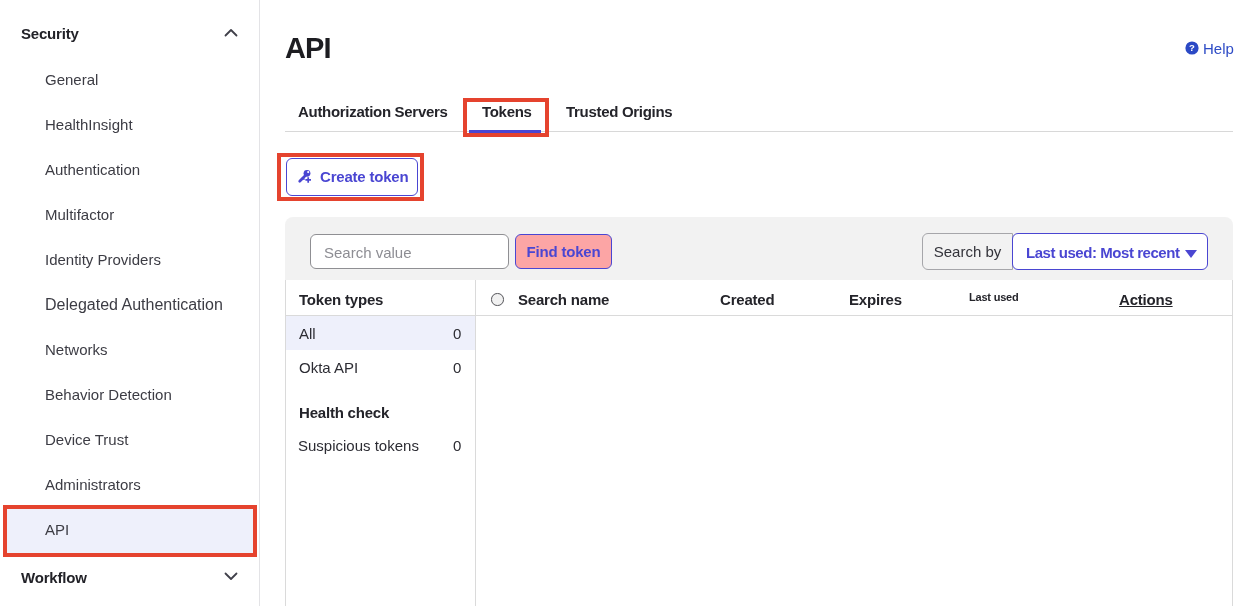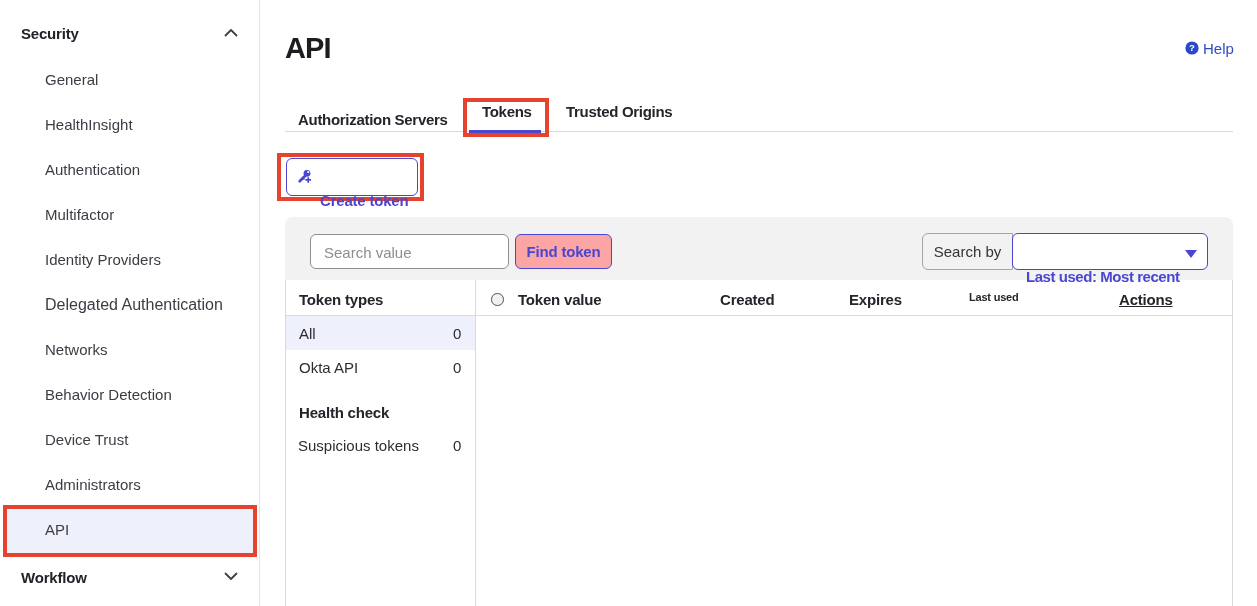--- a/index.html
+++ b/index.html
@@ -1,20 +1,20 @@
 <!DOCTYPE html>
 <html><head>
 <meta charset="utf-8">
 <style>
   * { margin:0; padding:0; box-sizing:border-box; }
   html,body { width:1257px; height:606px; background:#fff; overflow:hidden; }
   body { font-family:"Liberation Sans", sans-serif; position:relative; color:#1f1f25; }
   .abs { position:absolute; }
   .b { font-weight:700; }
-  .blue { color:#4a46d2;margin-top:24px; }
+  .blue { color:#4a46d2; }
 </style>
 </head>
 <body>
 
 <div class="abs" style="left:0;top:0;width:260px;height:606px;border-right:1px solid #e3e3e6;background:#fff;"></div>
 
 <div class="abs b" style="left:21px;top:25px;font-size:15px;letter-spacing:-0.2px;color:#222228;">Security</div>
 <svg class="abs" style="left:224px;top:28px;" width="14" height="9" viewBox="0 0 14 9">
     <path d="M1.5 7.5 L7 2 L12.5 7.5" fill="none" stroke="#40404a" stroke-width="1.8" stroke-linecap="round" stroke-linejoin="round"></path>
   </svg>
@@ -39,21 +39,21 @@
   </svg>
 
 <div class="abs b" style="left:285px;top:33px;font-size:29px;line-height:31px;letter-spacing:-0.9px;color:#1d1d21;">API</div>
 
 <svg class="abs" style="left:1185px;top:41px;" width="14" height="14" viewBox="0 0 14 14">
     <circle cx="7" cy="7" r="6.6" fill="#2b49c5"></circle>
     <text x="7" y="10.3" text-anchor="middle" font-size="9.5" font-weight="700" fill="#fff" font-family="Liberation Sans, sans-serif">?</text>
   </svg>
 <div class="abs" style="left:1203px;top:40px;font-size:15px;color:#2e4cc6;">Help</div>
 
-<div class="abs b" style="left:298px;top:103px;font-size:15px;letter-spacing:-0.3px;color:#24242a;margin-top:8px;">Authorization Servers</div>
+<div class="abs b" style="left:298px;top:103px;font-size:15px;letter-spacing:-0.3px;color:#24242a;">Authorization Servers</div>
 <div class="abs b" style="left:482px;top:103px;font-size:15px;letter-spacing:-0.3px;color:#24242a;">Tokens</div>
 <div class="abs b" style="left:566px;top:103px;font-size:15px;letter-spacing:-0.3px;color:#24242a;">Trusted Origins</div>
 <div class="abs" style="left:285px;top:131px;width:948px;height:1px;background:#d8d8d8;"></div>
 <div class="abs" style="left:469px;top:130px;width:72px;height:4px;background:#4a46d2;"></div>
 <div class="abs" style="left:463px;top:98px;width:86px;height:39px;border:4px solid #e5432e;"></div>
 
 <div class="abs" style="left:277px;top:153px;width:147px;height:48px;border:4px solid #e5432e;"></div>
 <div class="abs" style="left:286px;top:158px;width:132px;height:38px;border:1px solid #4a46d2;border-radius:6px;background:#fff;"></div>
 <svg class="abs" style="left:297px;top:169px;" width="16" height="16" viewBox="0 0 16 16">
   <circle cx="10" cy="4.3" r="3.4" fill="#4a46d2"></circle>
@@ -83,17 +83,17 @@
 <div class="abs" style="left:286px;top:316px;width:189px;height:34px;background:#eef0fb;"></div>
 <div class="abs" style="left:299px;top:325px;font-size:15px;color:#2c2c33;">All</div>
 <div class="abs" style="left:453px;top:325px;width:9px;font-size:15px;color:#2c2c33;">0</div>
 <div class="abs" style="left:299px;top:359px;font-size:15px;color:#2c2c33;">Okta API</div>
 <div class="abs" style="left:453px;top:359px;width:9px;font-size:15px;color:#2c2c33;">0</div>
 <div class="abs b" style="left:299px;top:404px;font-size:15px;letter-spacing:-0.2px;color:#24242a;text-align:center;">Health check</div>
 <div class="abs" style="left:298px;top:437px;font-size:15px;color:#2c2c33;">Suspicious tokens</div>
 <div class="abs" style="left:453px;top:437px;width:9px;font-size:15px;color:#2c2c33;">0</div>
 
 <div class="abs" style="left:491px;top:293px;width:12.5px;height:12.5px;border:1.5px solid #55555a;border-radius:50%;background:#f1f1f1;"></div>
-<div class="abs b" style="left:518px;top:291px;font-size:15px;letter-spacing:-0.2px;color:#24242a;">Token value</div>
+<div class="abs b" style="left:518px;top:291px;font-size:15px;letter-spacing:-0.2px;color:#24242a;">Search name</div>
 <div class="abs b" style="left:720px;top:291px;font-size:15px;letter-spacing:-0.2px;color:#24242a;">Created</div>
 <div class="abs b" style="left:849px;top:291px;font-size:15px;letter-spacing:-0.2px;color:#24242a;">Expires</div>
 <div class="abs b" style="left:969px;top:291px;font-size:11px;letter-spacing:-0.2px;color:#24242a;">Last used</div>
 <div class="abs b" style="left:1119px;top:291px;font-size:15px;letter-spacing:-0.2px;color:#24242a;text-decoration:underline;">Actions</div>
 
 </body></html>

